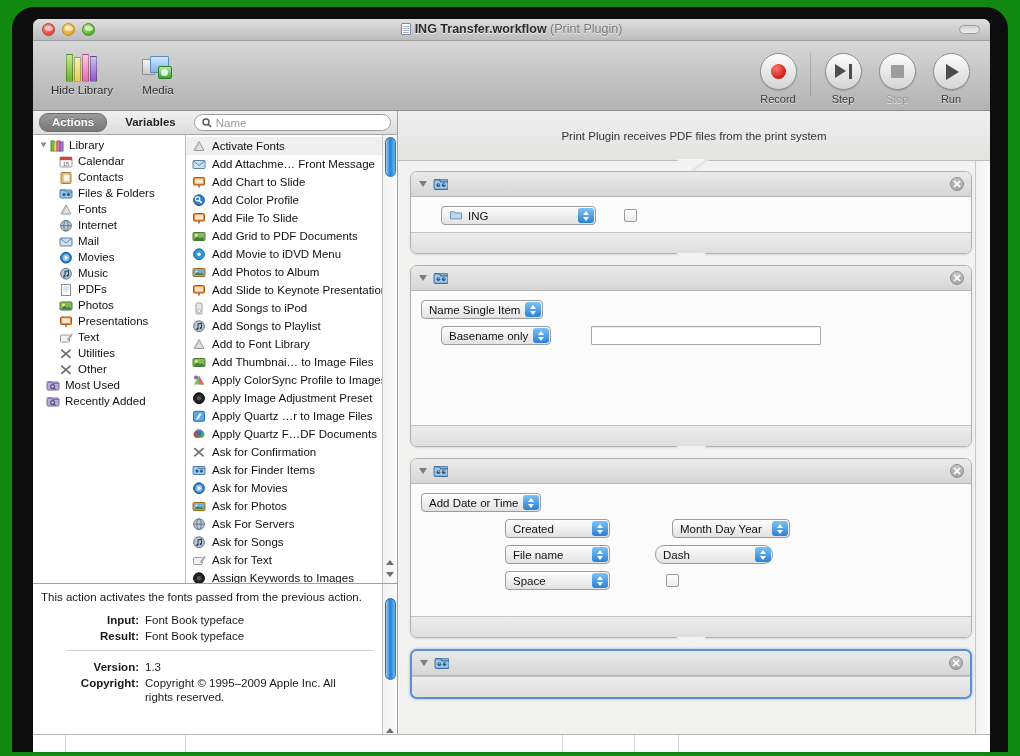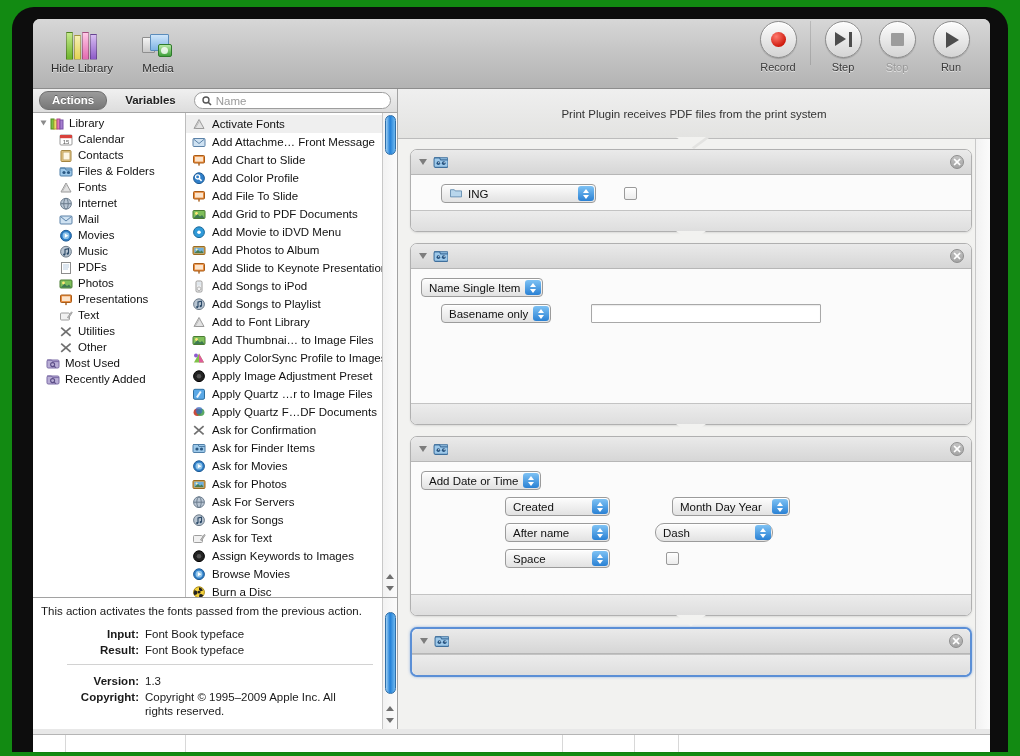--- a/index.html
+++ b/index.html
@@ -86,21 +86,21 @@
   .media-icon { width:32px; height:28px; position:relative; }
   .media-icon .m1 { position:absolute; left:0; top:5px; width:13px; height:16px;
      background:linear-gradient(to bottom,#f4f4f4,#c9c9c9); border:1px solid #8e8e8e; border-radius:1px; }
   .media-icon .m2 { position:absolute; left:8px; top:2px; width:19px; height:17px;
      background:linear-gradient(to bottom,#cfe6fb,#7fb4e4); border:1px solid #5b8cbb; border-radius:1px; }
   .media-icon .m3 { position:absolute; left:16px; top:12px; width:14px; height:13px;
      background:linear-gradient(to bottom,#b7e9a5,#3fa03a); border:1px solid #2e7a2b; border-radius:2px; }
   .media-icon .m4 { position:absolute; left:19px; top:15px; width:7px; height:7px;
      background:#fff; border-radius:50%; opacity:.8;}
 
-  .tb-right { position:absolute; right:12px; top:2px; display:flex; align-items:flex-end; }
+  .tb-right { position:absolute; right:12px; top:12px; display:flex; align-items:flex-end; }
   .rbtn { width:54px; text-align:center; }
   .rbtn .circ {
     width:37px; height:37px; border-radius:50%; margin:0 auto;
     background:linear-gradient(to bottom,#fdfdfd,#d4d4d4);
     border:1px solid #8c8c8c; box-shadow: inset 0 1px 0 #fff, 0 1px 1px rgba(0,0,0,.18);
     display:flex; align-items:center; justify-content:center;
   }
   .rbtn .lbl { font-size:11px; color:#3a3a3a; margin-top:3px; text-shadow:0 1px 0 rgba(255,255,255,.6); }
   .rbtn.disabled .lbl { color:#9a9a9a; }
   .dot-red { width:15px; height:15px; border-radius:50%;
@@ -160,21 +160,21 @@
   .sb { position:absolute; right:0; top:0; width:15px; bottom:0;
         background:linear-gradient(to right,#f2f2f2,#fbfbfb); border-left:1px solid #c8c8c8; }
   .sb .thumb { position:absolute; left:2px; width:11px; border-radius:6px;
         background:linear-gradient(to right,#9ed0f5,#1f7fd8 45%,#6fb8ee);
         border:1px solid #2e6ea8; }
   .sb .ar { position:absolute; left:3px; width:0;height:0; }
   .sb .up { border-left:4px solid transparent;border-right:4px solid transparent;border-bottom:5px solid #6f6f6f; bottom:18px; }
   .sb .dn { border-left:4px solid transparent;border-right:4px solid transparent;border-top:5px solid #6f6f6f; bottom:6px; }
 
   .desc {
-    height:132px; border-top:1px solid #a2a2a2; background:#fff; position:relative;
+    height:168px; border-top:1px solid #a2a2a2; background:#fff; position:relative;
     font-size:11.5px; color:#1a1a1a; padding:6px 20px 0 8px;
   }
   .desc p { line-height:14px; }
   .desc table { margin-top:8px; border-collapse:collapse; }
   .desc td { font-size:11.5px; padding:1px 0; vertical-align:top; line-height:14px; }
   .desc td.k { text-align:right; font-weight:700; padding-right:6px; width:104px; }
   .desc hr { border:none; border-top:1px solid #d2d2d2; margin:6px 4px 4px 26px; }
 
   
   .right { flex:1; position:relative; background:#f2f2f0; overflow:hidden; }
@@ -260,20 +260,32 @@
   .winfoot .cell { position:absolute; bottom:0; top:0; border-right:1px solid #d8d8d8; }
 </style>
 </head>
 <body>
 
 <div id="green-frame"></div>
 <div id="black-frame"></div>
 
 <div id="window">
 
+  <div class="titlebar">
+    <div class="traffic">
+      <div class="tl red"></div>
+      <div class="tl yellow"></div>
+      <div class="tl green"></div>
+    </div>
+    <div class="title-text">
+      <span class="doc-icon"></span><span>ING Transfer.workflow</span>
+      <span class="sub">(Print Plugin)</span>
+    </div>
+    <div class="title-pill"></div>
+  </div>
 
   <div class="toolbar">
     <div class="tb-left">
       <div class="tb-item">
         <div class="glyph">
           <div class="lib-icon">
               <i></i>
               <i></i>
               <i></i>
               <i></i>
@@ -981,21 +993,21 @@
                   <span>Month Day Year</span>
                   <span class="arrows">
                     <span class="u"></span>
                     <span class="d"></span>
                   </span>
                 </span>
               </div>
               <div class="row">
                 <span class="lab" style="width:64px;text-align:right;"></span>
                 <span class="popup" style="min-width:105px;">
-                  <span>After name</span>
+                  <span>File name</span>
                   <span class="arrows">
                     <span class="u"></span>
                     <span class="d"></span>
                   </span>
                 </span>
                 <span class="lab" style="margin-left:5px;"></span>
                 <span class="popup" style="min-width:118px;border-radius:9px;">
                   <span>Dash</span>
                   <span class="arrows">
                     <span class="u"></span>

